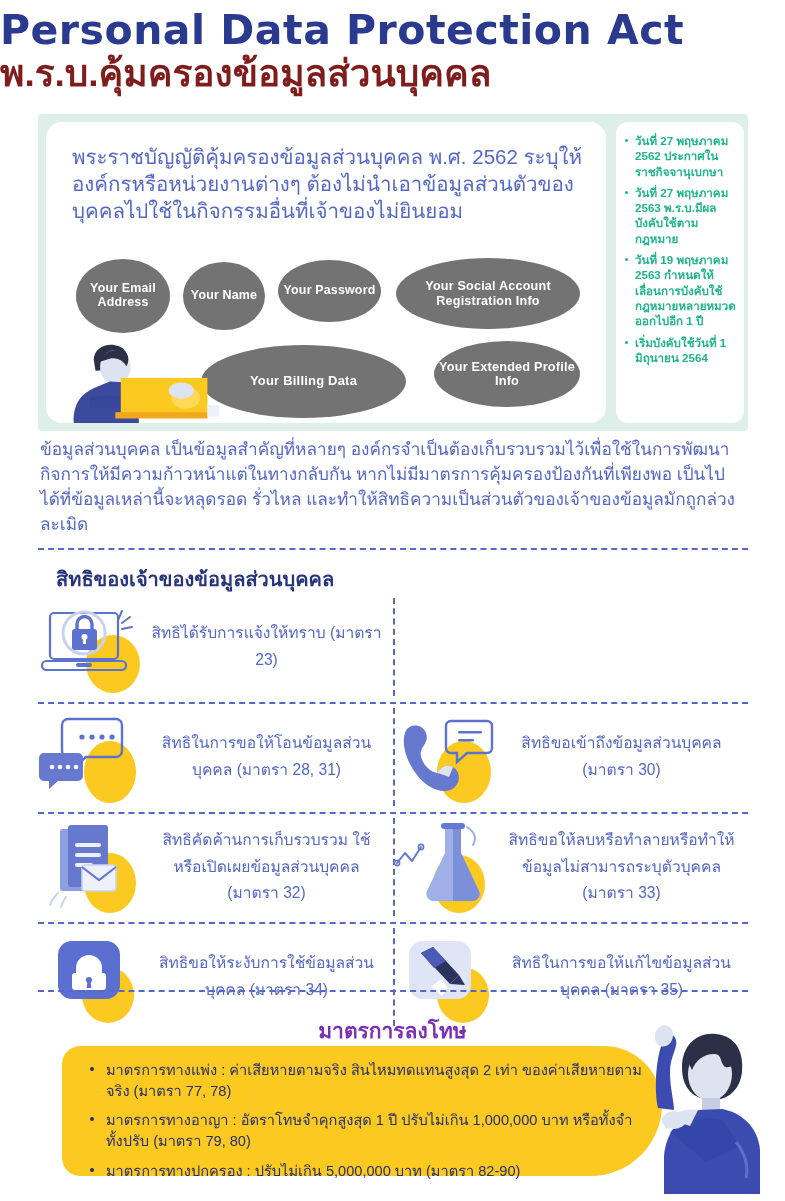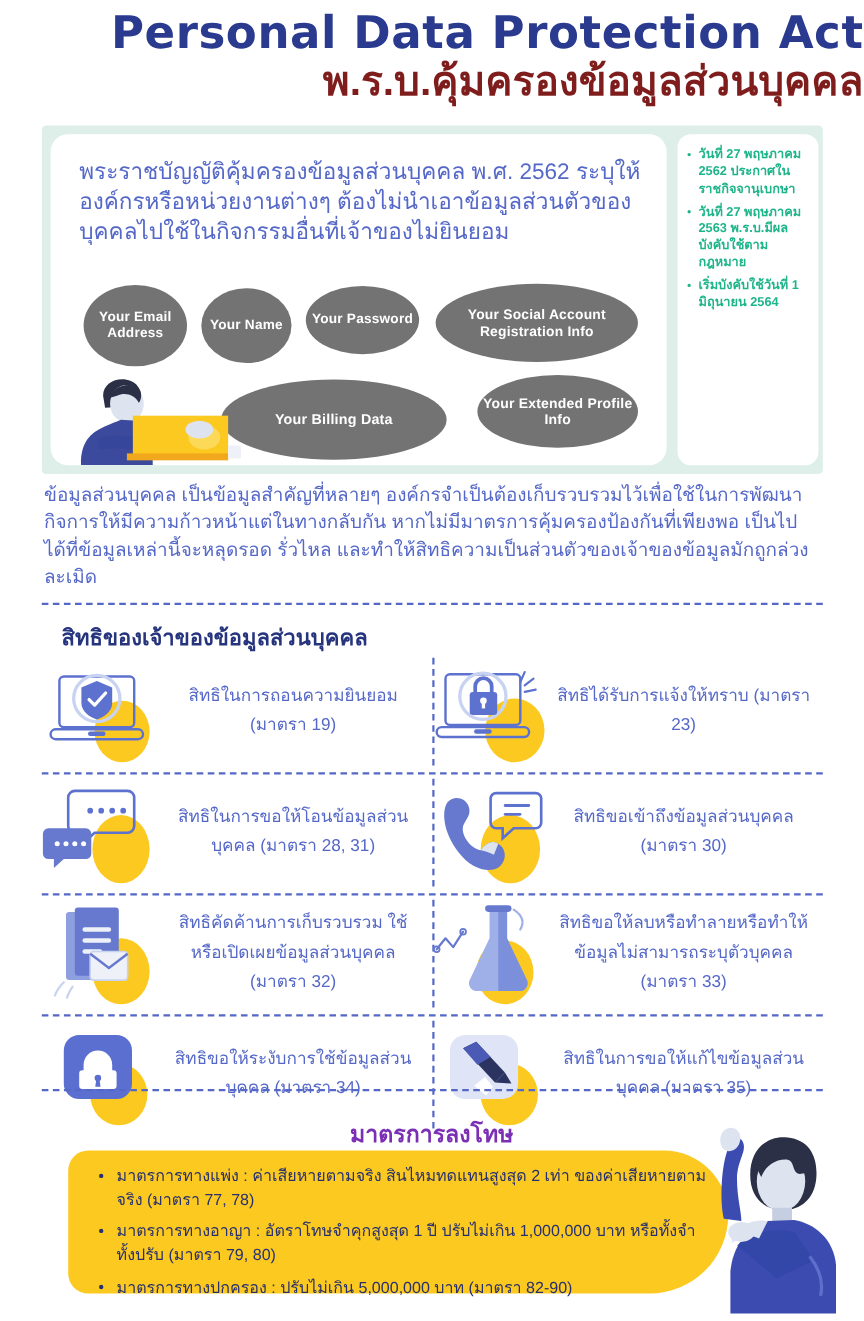--- a/index.html
+++ b/index.html
@@ -6,21 +6,21 @@
   html, body {
     width: 785px;
     height: 1201px;
     background: #ffffff;
     font-family: "DejaVu Sans", "Liberation Sans", sans-serif;
     overflow: hidden;
   }
   .page { position: relative; width: 785px; height: 1201px; background:#fff; }
 
   
-  .title-block { padding-top: 8px; text-align:right; }
+  .title-block { padding-top: 8px; text-align:left; }
   .title-en {
     font-size: 41px; font-weight: 700; color:#2a3a8f; letter-spacing: 0.5px;
     line-height: 1.12; font-family:"DejaVu Sans","Liberation Sans",sans-serif;
   }
   .title-th {
     font-size: 37px; font-weight: 700; color:#7f1d1d; line-height: 1.18;
     margin-top: -2px;
     font-family:"Liberation Sans","DejaVu Sans",sans-serif;
   }
 
@@ -173,49 +173,36 @@
         <ellipse cx="136" cy="64" rx="16" ry="12" fill="#fdd958"></ellipse>
         <ellipse cx="131" cy="56" rx="14" ry="9" fill="#dde3ef"></ellipse>
         <rect x="160" y="72" width="13" height="13" fill="#eef1f7"></rect>
       </svg>
     </div>
 
     <div class="side-card">
       <ul class="side-list">
         <li>วันที่ 27 พฤษภาคม 2562 ประกาศในราชกิจจานุเบกษา</li>
         <li>วันที่ 27 พฤษภาคม 2563 พ.ร.บ.มีผลบังคับใช้ตามกฎหมาย</li>
+        <li>วันที่ 19 พฤษภาคม 2563 กำหนดให้เลื่อนการบังคับใช้กฎหมายหลายหมวดออกไปอีก 1 ปี</li>
         <li>เริ่มบังคับใช้วันที่ 1 มิถุนายน 2564</li>
       </ul>
     </div>
   </div>
 
   <div class="intro">ข้อมูลส่วนบุคคล เป็นข้อมูลสำคัญที่หลายๆ องค์กรจำเป็นต้องเก็บรวบรวมไว้เพื่อใช้ในการพัฒนากิจการให้มีความก้าวหน้าแต่ในทางกลับกัน หากไม่มีมาตรการคุ้มครองป้องกันที่เพียงพอ เป็นไปได้ที่ข้อมูลเหล่านี้จะหลุดรอด รั่วไหล และทำให้สิทธิความเป็นส่วนตัวของเจ้าของข้อมูลมักถูกล่วงละเมิด</div>
 
   <div class="hr-dash" style="top:548px;"></div>
 
   <div class="rights-title">สิทธิของเจ้าของข้อมูลส่วนบุคคล</div>
 
   <div class="rights-grid">
 
     <div class="rights-row">
       <div class="vdiv"></div>
-      <div class="rights-cell">
-        <div class="cell-icon">
-          <div class="dot" style="left:48px; top:36px; width:50px; height:56px;"></div>
-          <svg viewBox="0 0 112 92" style="position:absolute;inset:0;width:112px;height:92px;">
-            <rect x="16" y="14" width="68" height="46" rx="4" fill="none" stroke="#5d72cf" stroke-width="2.2"></rect>
-            <rect x="8" y="62" width="84" height="9" rx="4.5" fill="none" stroke="#5d72cf" stroke-width="2.2"></rect>
-            <rect x="42" y="64" width="16" height="4" rx="2" fill="#5d72cf"></rect>
-            <circle cx="50" cy="34" r="21" fill="none" stroke="#c8d3f2" stroke-width="3"></circle>
-            <path d="M50 18 L64 24 L64 38 C64 46, 56 51, 50 53 C44 51, 36 46, 36 38 L36 24 Z" fill="#5d72cf"></path>
-            <path d="M43 35 l5 5 l10 -11" fill="none" stroke="#fff" stroke-width="3" stroke-linecap="round" stroke-linejoin="round"></path>
-          </svg>
-        </div>
-        <div class="cell-label">สิทธิในการถอนความยินยอม (มาตรา 19)</div>
-      </div>
       <div class="rights-cell">
         <div class="cell-icon">
           <div class="dot" style="left:48px; top:34px; width:54px; height:58px;"></div>
           <svg viewBox="0 0 112 92" style="position:absolute;inset:0;width:112px;height:92px;">
             <rect x="12" y="12" width="68" height="46" rx="4" fill="none" stroke="#5d72cf" stroke-width="2.2"></rect>
             <rect x="4" y="60" width="84" height="9" rx="4.5" fill="none" stroke="#5d72cf" stroke-width="2.2"></rect>
             <rect x="38" y="62" width="16" height="4" rx="2" fill="#5d72cf"></rect>
             <circle cx="46" cy="32" r="21" fill="none" stroke="#c8d3f2" stroke-width="3"></circle>
             <rect x="34" y="28" width="25" height="21" rx="3" fill="#5d72cf"></rect>
             <path d="M39 28 v-5 a7.5 7.5 0 0 1 15 0 v5" fill="none" stroke="#5d72cf" stroke-width="3.4"></path>

